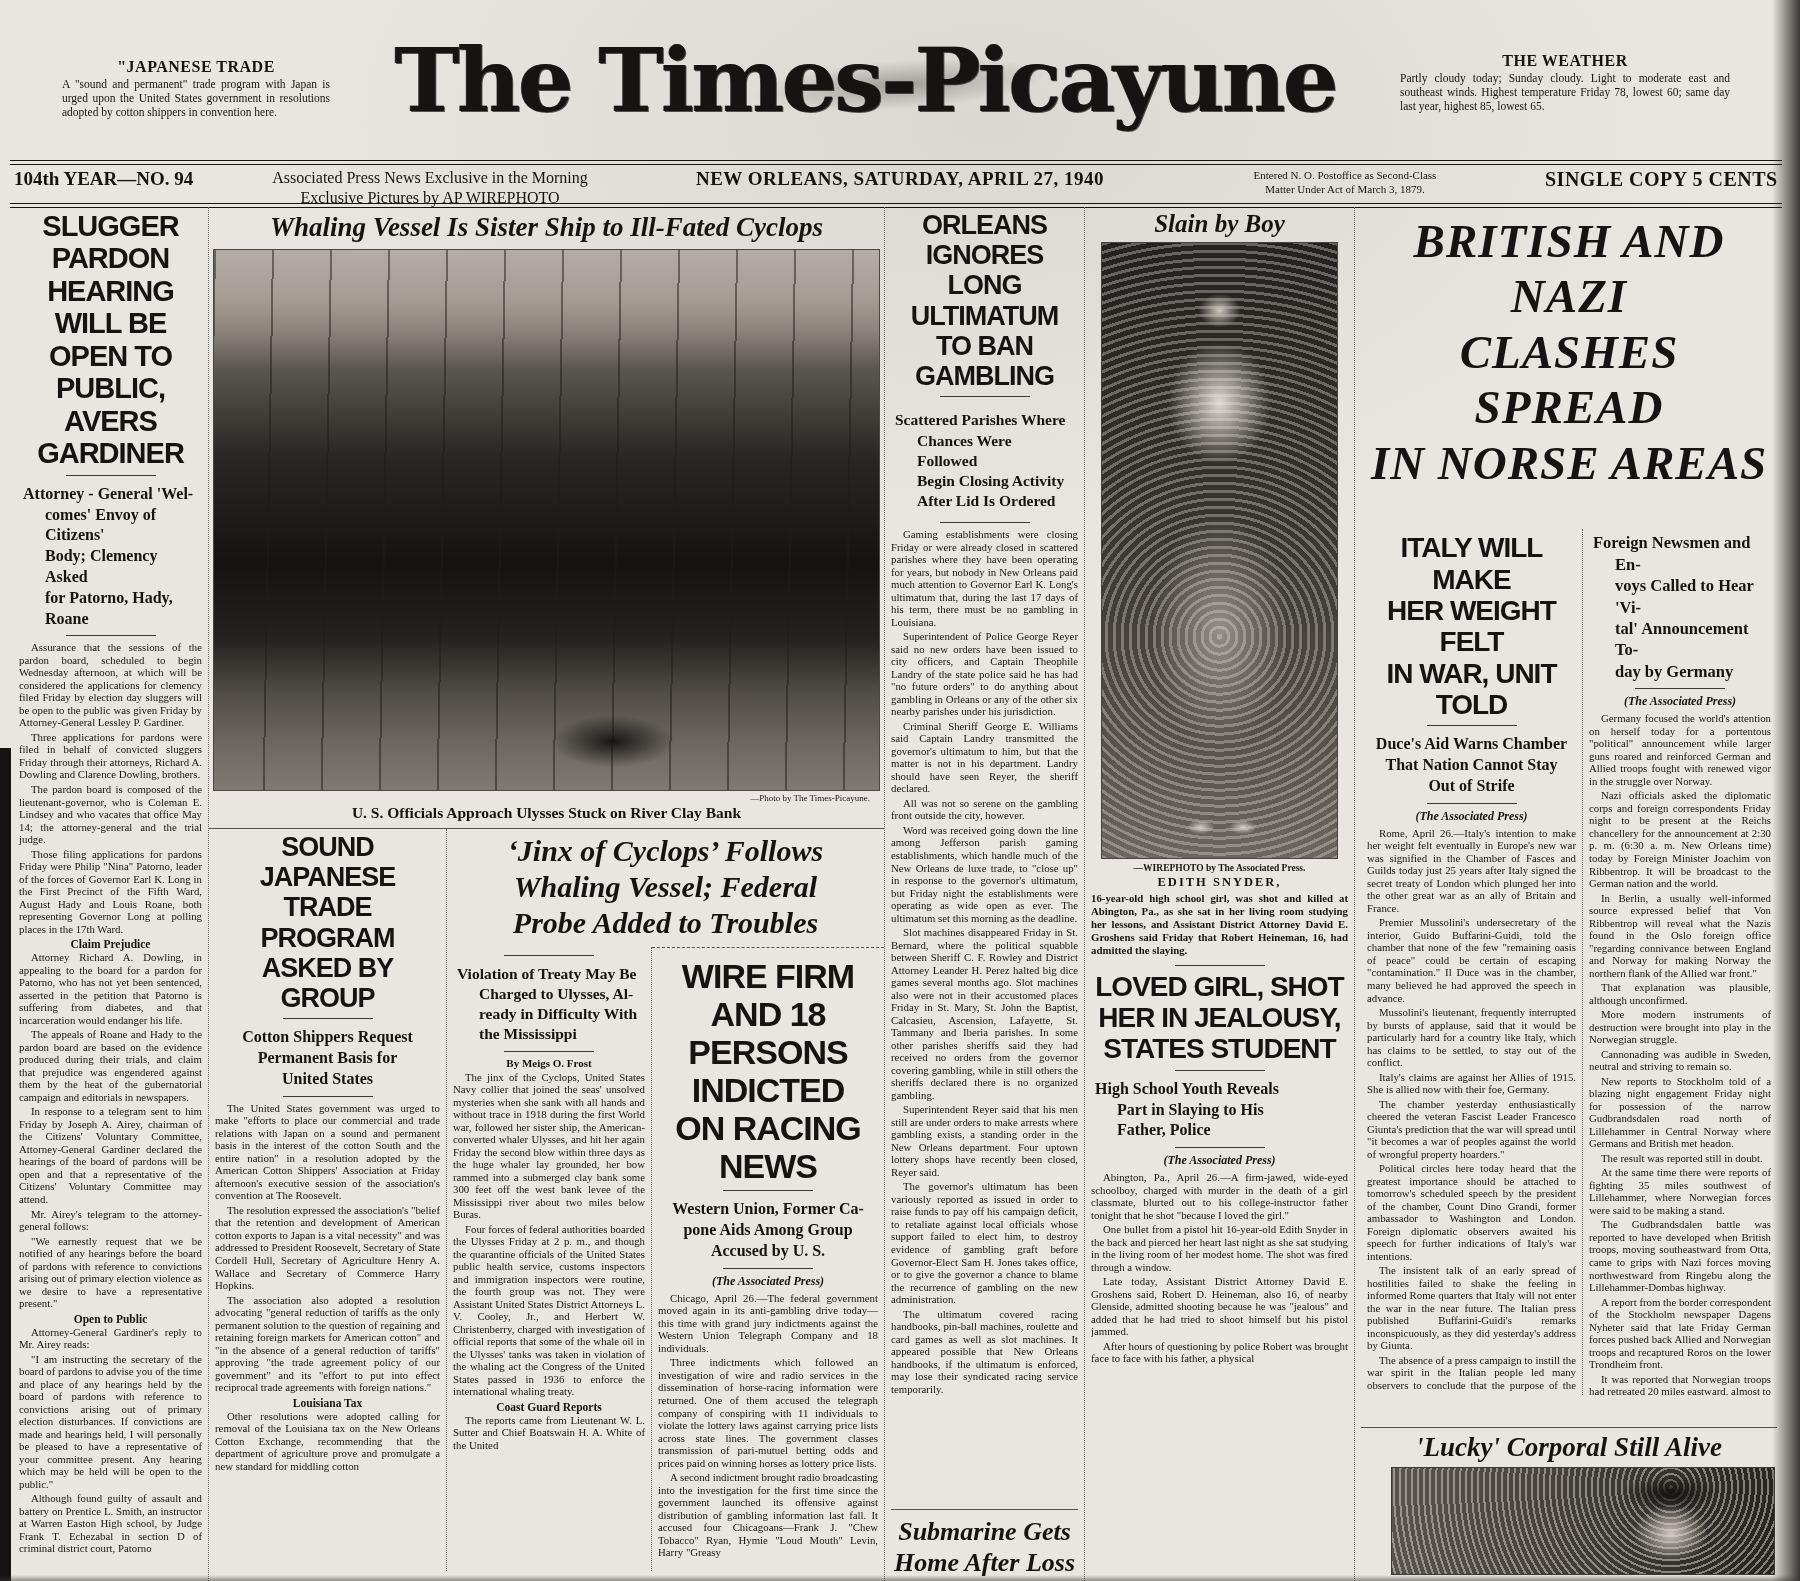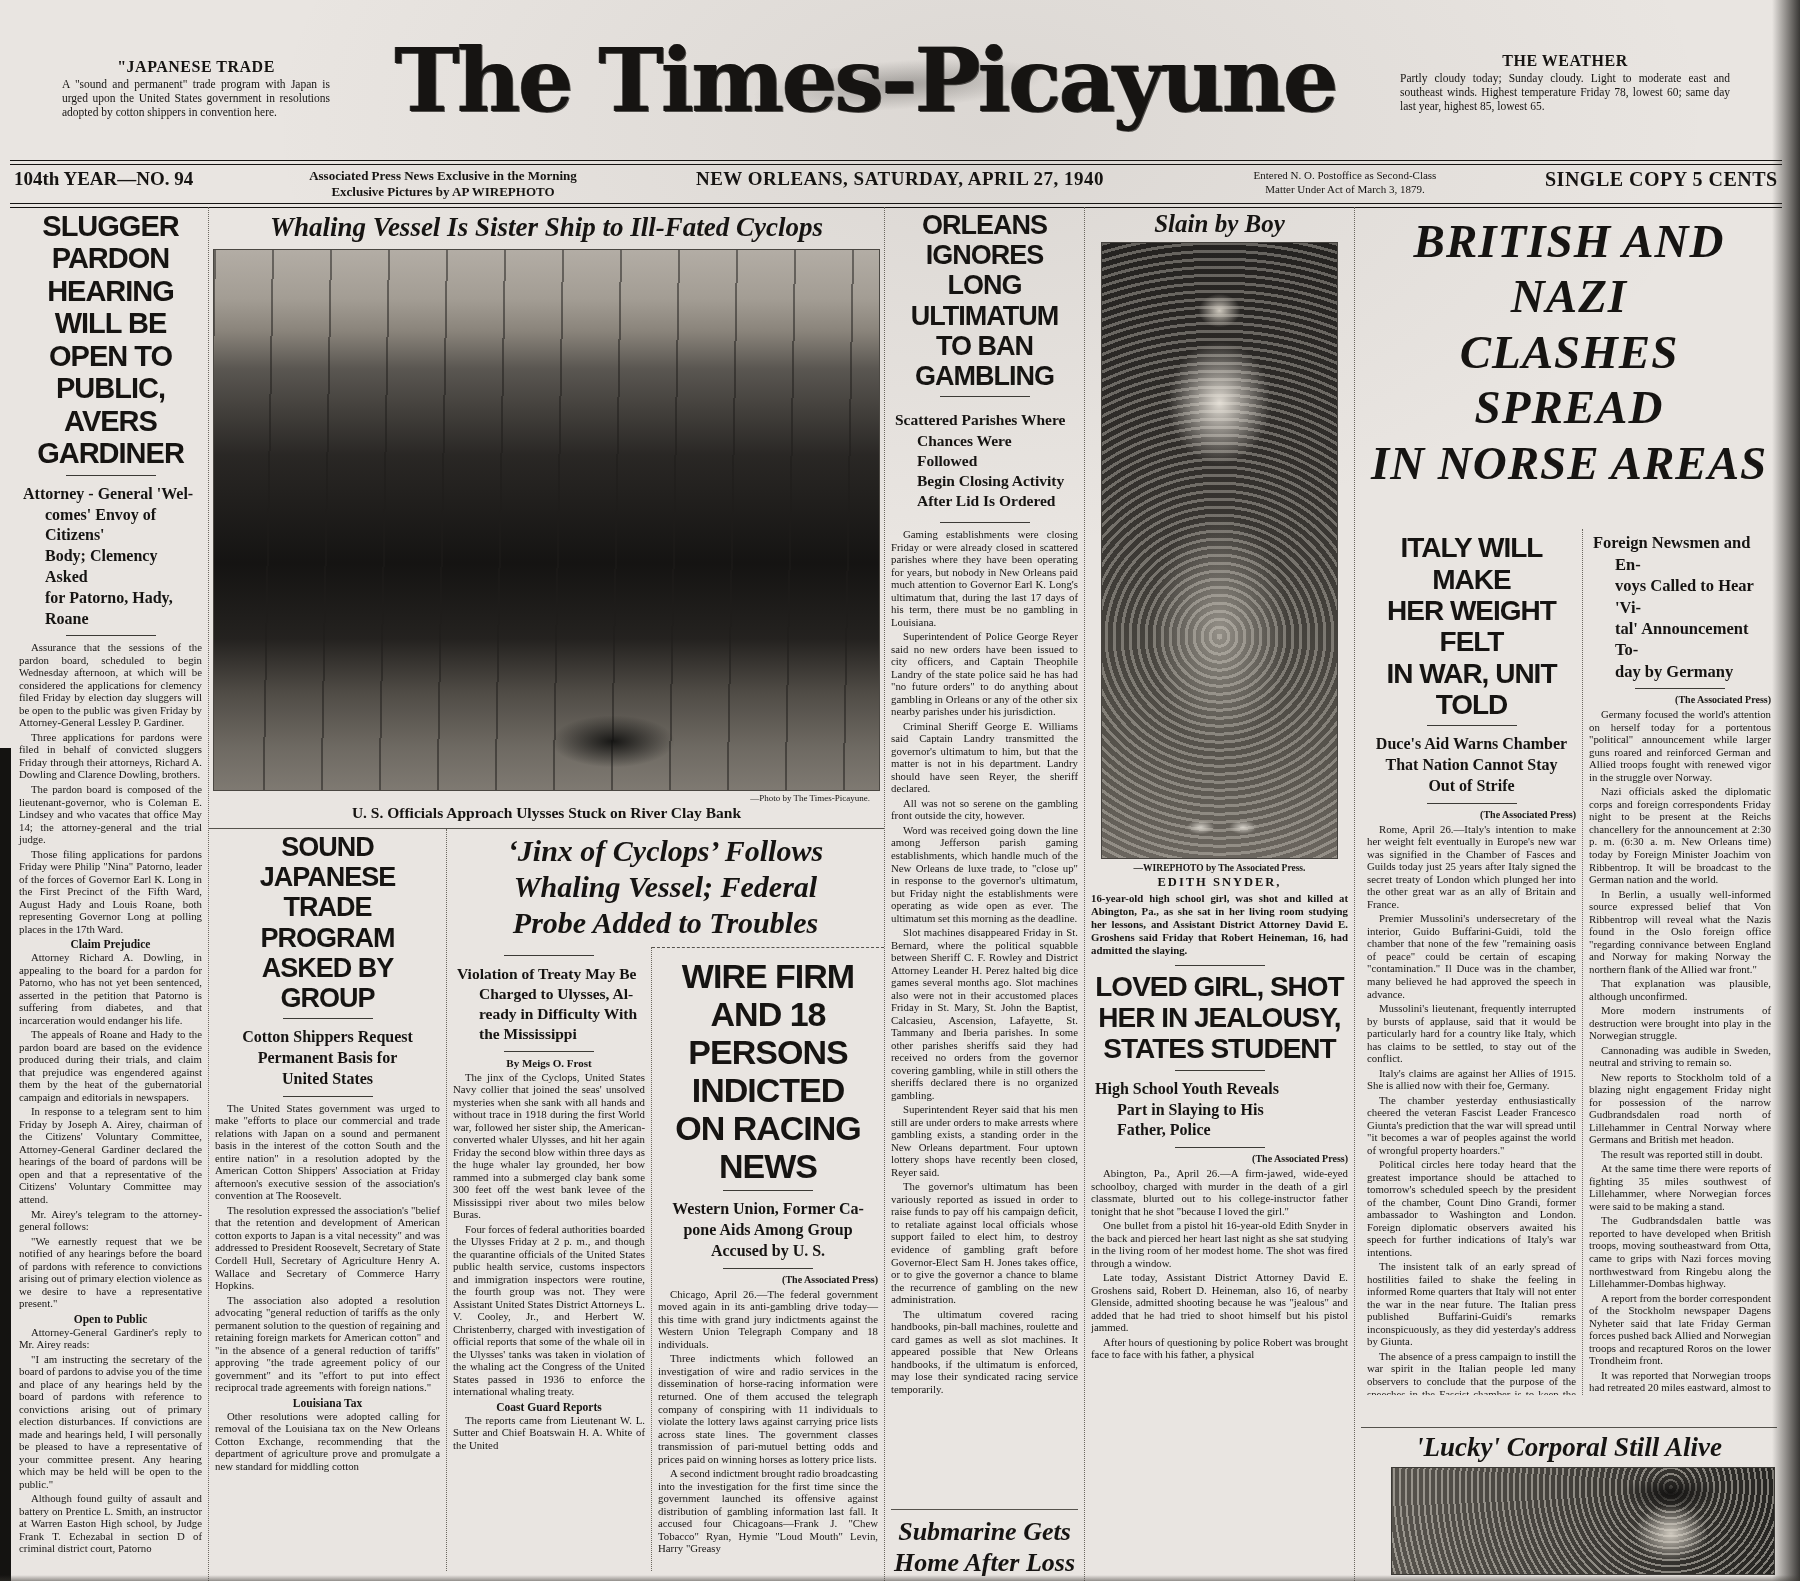--- a/index.html
+++ b/index.html
@@ -18,40 +18,40 @@
   
   .topbox{position:absolute;text-align:center;}
   .topbox .t{font-weight:bold;font-size:16px;letter-spacing:.5px;}
   .topbox .b{font-size:11.5px;line-height:1.2;text-align:justify;margin-top:2px;}
   .masthead{position:absolute;left:300px;top:28px;width:1130px;text-align:center;
     font-family:"DejaVu Serif",serif;font-weight:bold;font-size:88px;
     letter-spacing:-3px;text-shadow:1px 1px 0 rgba(20,18,16,.7), -0.5px 0 0 rgba(20,18,16,.6);}
   .rule2{position:absolute;left:10px;width:1772px;height:3px;border-top:1.5px solid #161412;border-bottom:1px solid #161412;}
   .dl{position:absolute;top:168px;font-weight:bold;}
   .dl-vol{left:14px;font-size:19px;}
-  .dl-ap{left:268px;width:350px;font-weight:bold;font-size:13px;text-align:center;line-height:1.25;}
+  .dl-ap{left:255px;width:350px;font-weight:normal;font-size:16px;text-align:center;line-height:1.25;}
   .dl-date{left:620px;width:560px;text-align:center;font-size:19px;letter-spacing:.5px;}
   .dl-post{left:1180px;width:330px;font-weight:normal;font-size:11px;text-align:center;line-height:1.3;}
   .dl-price{left:1545px;font-size:20px;letter-spacing:.5px;}
 
   
   .main{position:absolute;top:207px;left:13px;width:1770px;height:1374px;display:flex;}
   .col{box-sizing:border-box;padding:3px 6px;overflow:hidden;}
   .vr{border-right:1px dotted #6b675f;}
   .pre{white-space:pre-line;}
 
   .hl-gothic{font-family:"Liberation Sans",sans-serif;font-weight:700;text-align:center;
     letter-spacing:-1px;line-height:1.12;}
   .hl-serif-i{font-family:"Liberation Serif",serif;font-weight:bold;font-style:italic;text-align:center;}
   .subhead{font-weight:bold;font-size:16px;line-height:1.3;margin:8px 4px 6px 4px;}
   .subhead.hang{padding-left:22px;text-indent:-22px;}
   .subhead.ctr{text-align:center;}
   .shrule{width:90px;margin:5px auto;border-top:1.5px solid #3c3a36;}
   .crosshead{font-weight:bold;font-size:11.5px;text-align:center;margin:3px 0 1px 0;}
-  .apline{font-weight:bold;font-size:10px;text-align:right;margin:4px 0 3px 0;}
+  .apline{font-weight:bold;font-size:12px;text-align:center;margin:4px 0 3px 0;font-style:italic;}
   .byline{font-weight:bold;font-size:11px;text-align:center;margin:2px 0;}
   .body p{font-size:10.8px;line-height:1.16;text-align:justify;margin:0 0 2px 0;text-indent:12px;}
 
   
   .photo-title{font-size:27px;margin:2px 0 6px 0;}
   .whaling-photo{height:540px;margin:0 4px;border:1px solid #4a4742;
     background:
       radial-gradient(ellipse 95px 40px at 60% 91%, rgba(15,15,14,.9), transparent 65%),
       repeating-linear-gradient(91deg, rgba(30,28,26,.5) 0 2px, transparent 2px 58px),
       linear-gradient(180deg, #b3ada5 0%, #a39d94 9%, #8a847b 15%, rgba(60,57,53,.4) 22%,

